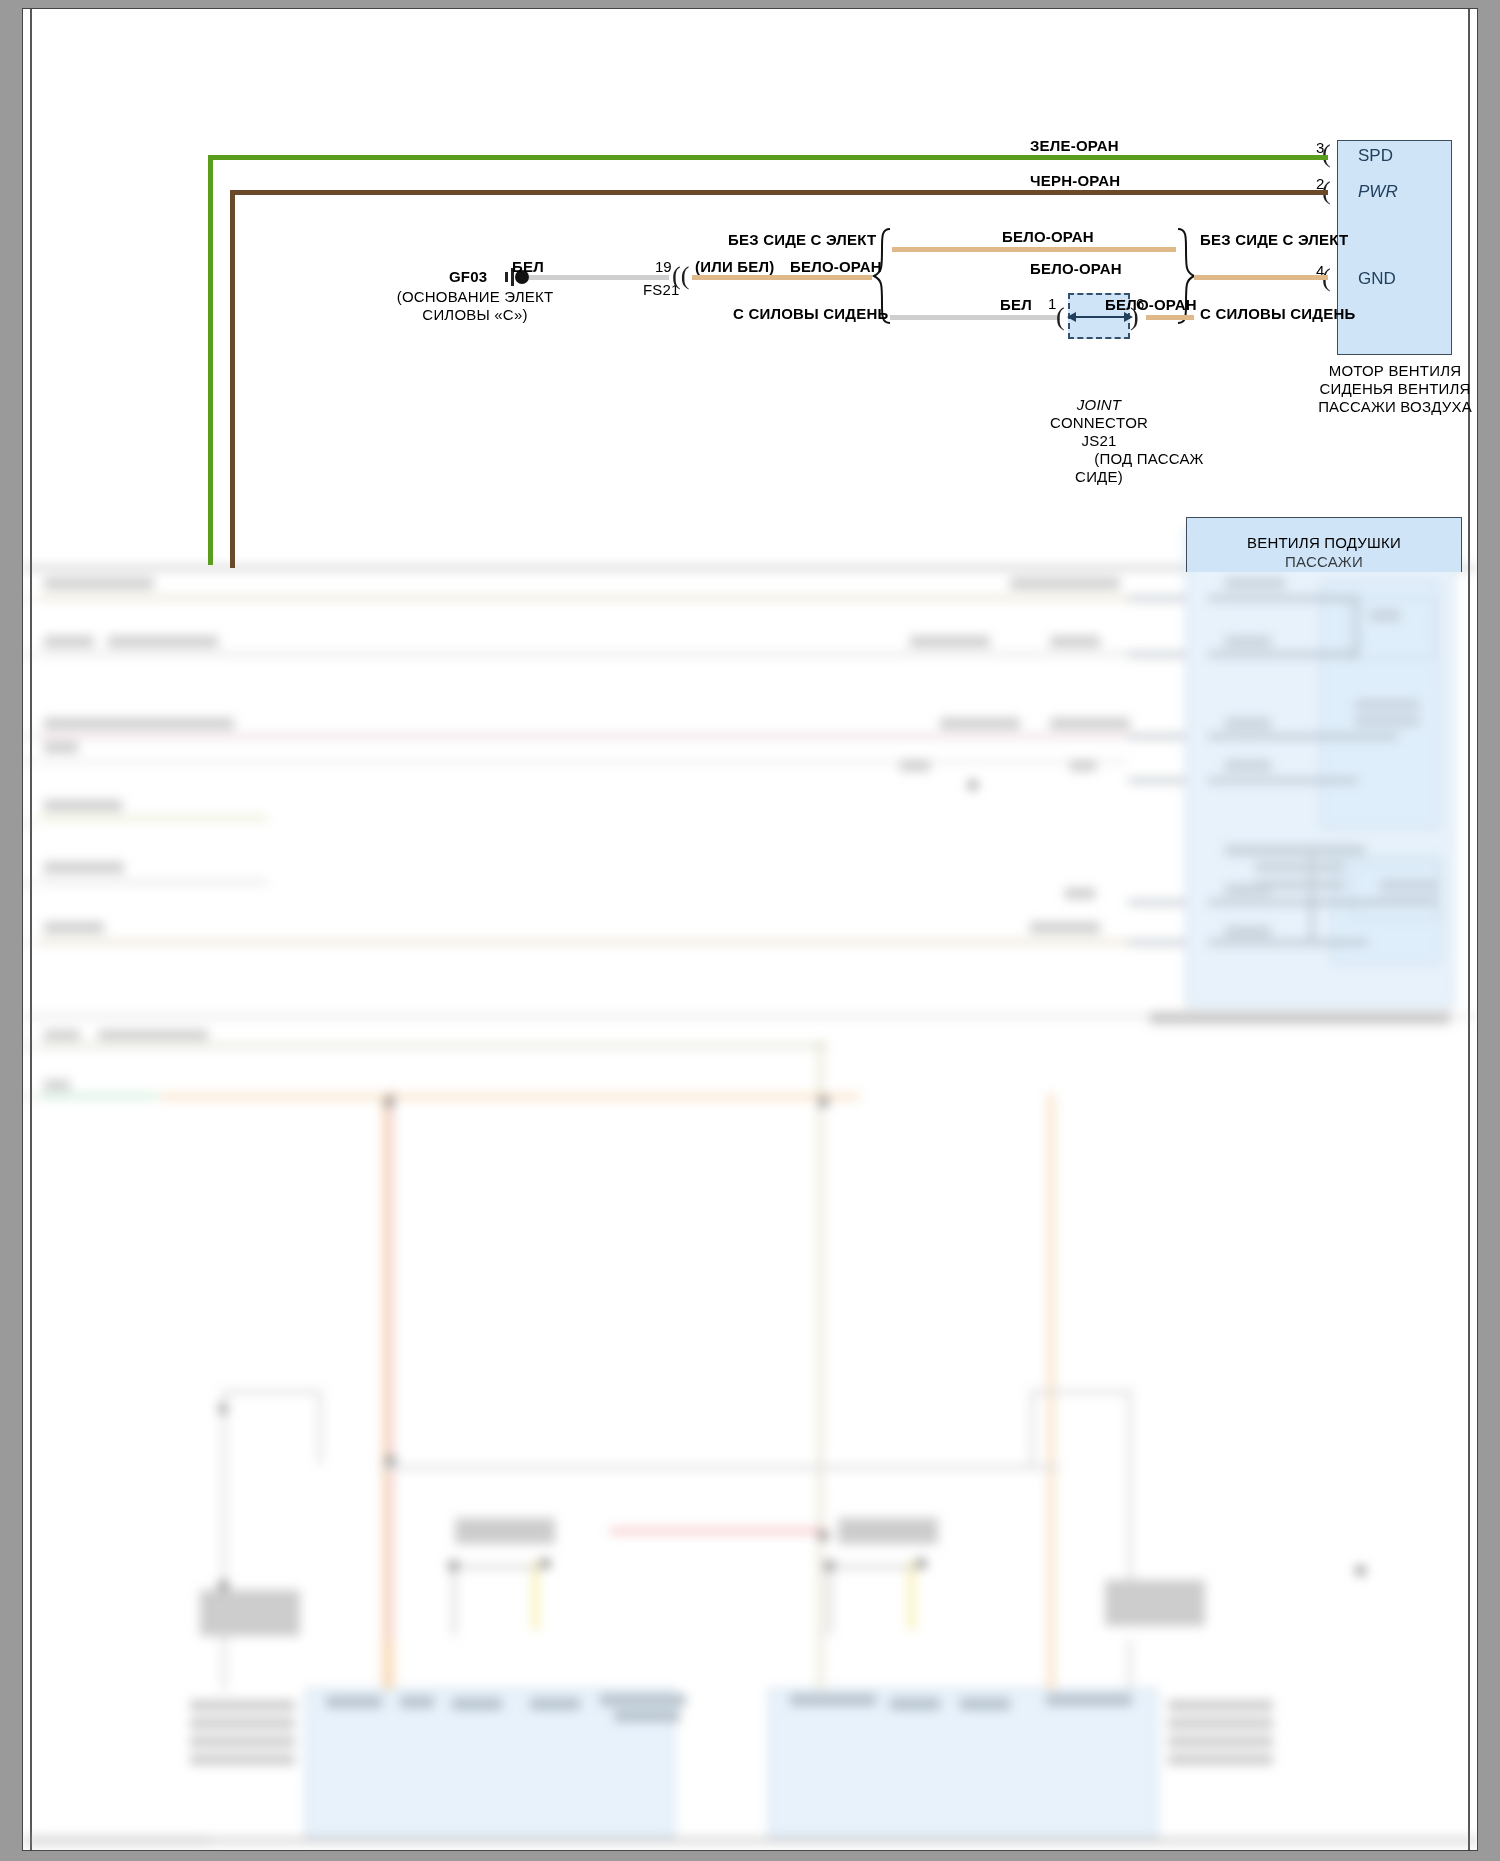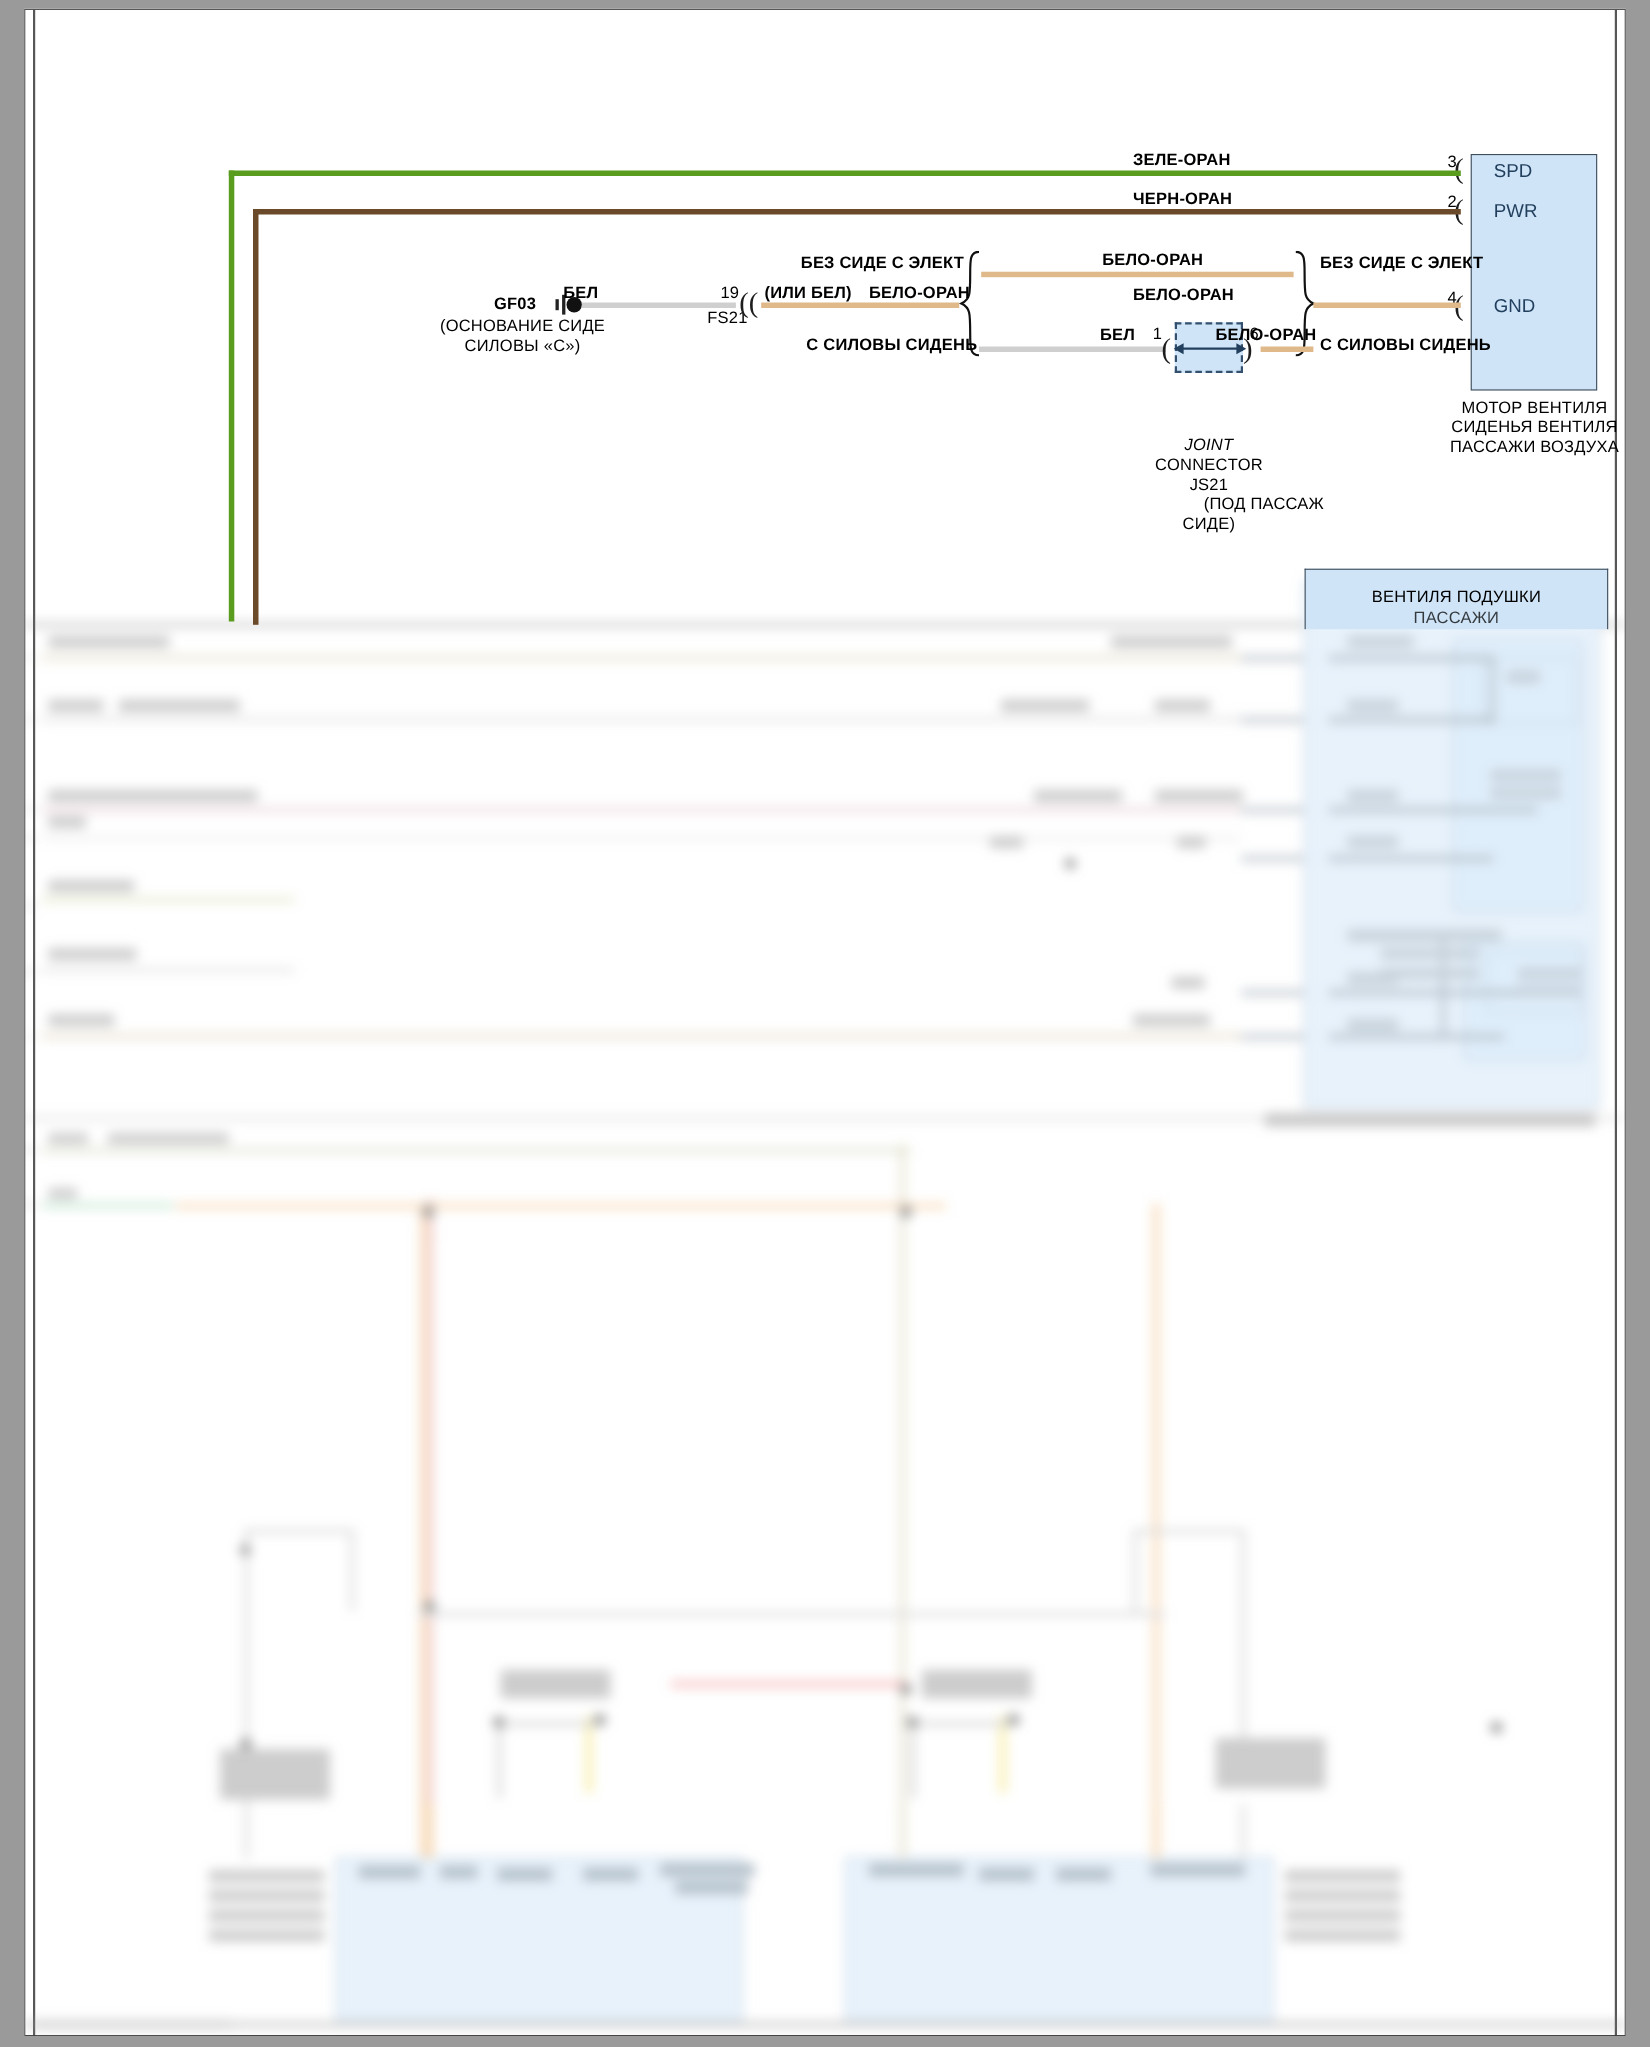--- a/index.html
+++ b/index.html
@@ -229,21 +229,21 @@
 
     <div class="txtblur" style="left:30px;top:1836px;width:180px;height:9px;background:#b0b0b0;"></div>
   </div>
 
   <div id="lower2"></div>
 
   <div style="position:absolute;left:0;top:0;width:1500px;height:560px;z-index:30;">
 
     <div class="cbox" style="left:1337px;top:140px;width:115px;height:215px;"></div>
     <div class="pintxt" style="left:1358px;top:146px;">SPD</div>
-    <div class="pintxt" style="left:1358px;top:182px;">PWR</div>
+    <div class="pintxt" style="left:1358px;top:182px;font-style:italic;">PWR</div>
     <div class="pintxt" style="left:1358px;top:269px;">GND</div>
 
     <div class="lbl center" style="left:1245px;top:362px;width:300px;font-size:15px;">МОТОР ВЕНТИЛЯ</div>
     <div class="lbl center" style="left:1245px;top:380px;width:300px;font-size:15px;">СИДЕНЬЯ ВЕНТИЛЯ</div>
     <div class="lbl center" style="left:1245px;top:398px;width:300px;font-size:15px;">ПАССАЖИ ВОЗДУХА</div>
 
     <div class="brk" style="left:1322px;top:141px;">(</div>
     <div class="brk" style="left:1322px;top:178px;">(</div>
     <div class="brk" style="left:1322px;top:265px;">(</div>
 
@@ -253,21 +253,21 @@
 
     <div class="wire wh" style="left:208px;top:155px;width:1120px;background:#5a9c1e;height:5px;"></div>
     <div class="wire wv" style="left:208px;top:155px;width:5px;height:410px;background:#5a9c1e;"></div>
     <div class="lbl b" style="left:1030px;top:137px;">ЗЕЛЕ-ОРАН</div>
 
     <div class="wire wh" style="left:230px;top:190px;width:1098px;background:#6b4a2a;height:5px;"></div>
     <div class="wire wv" style="left:230px;top:190px;width:5px;height:378px;background:#6b4a2a;"></div>
     <div class="lbl b" style="left:1030px;top:172px;">ЧЕРН-ОРАН</div>
 
     <div class="lbl b" style="left:449px;top:268px;">GF03</div>
-    <div class="lbl center" style="left:350px;top:288px;width:250px;">(ОСНОВАНИЕ СИДЕ</div>
+    <div class="lbl center" style="left:350px;top:288px;width:250px;">(ОСНОВАНИЕ ЭЛЕКТ</div>
     <div class="lbl center" style="left:350px;top:306px;width:250px;">СИЛОВЫ «С»)</div>
 
     <div class="gnd-bar" style="left:511px;top:268px;width:3px;height:18px;"></div>
     <div class="gnd-bar" style="left:505px;top:272px;width:3px;height:10px;"></div>
     <div class="dot" style="left:515px;top:270px;width:14px;height:14px;"></div>
 
     <div class="wire wh" style="left:529px;top:275px;width:140px;background:#cfcfcf;height:5px;"></div>
     <div class="lbl b" style="left:512px;top:258px;">БЕЛ</div>
     <div class="pinnum" style="left:655px;top:258px;">19</div>
     <div class="lbl" style="left:643px;top:281px;font-size:15px;">FS21</div>

